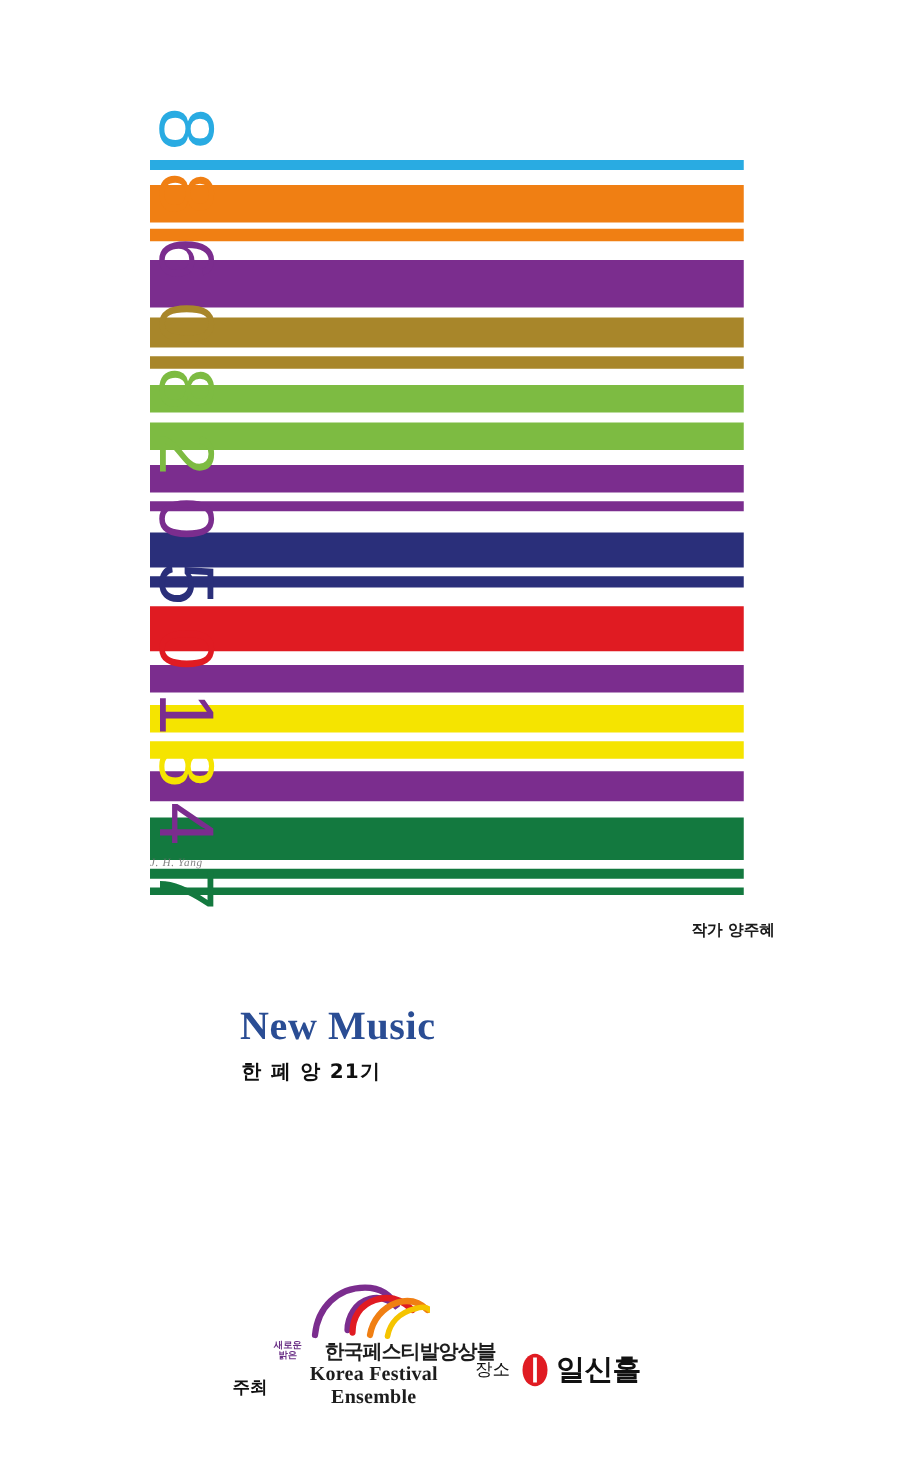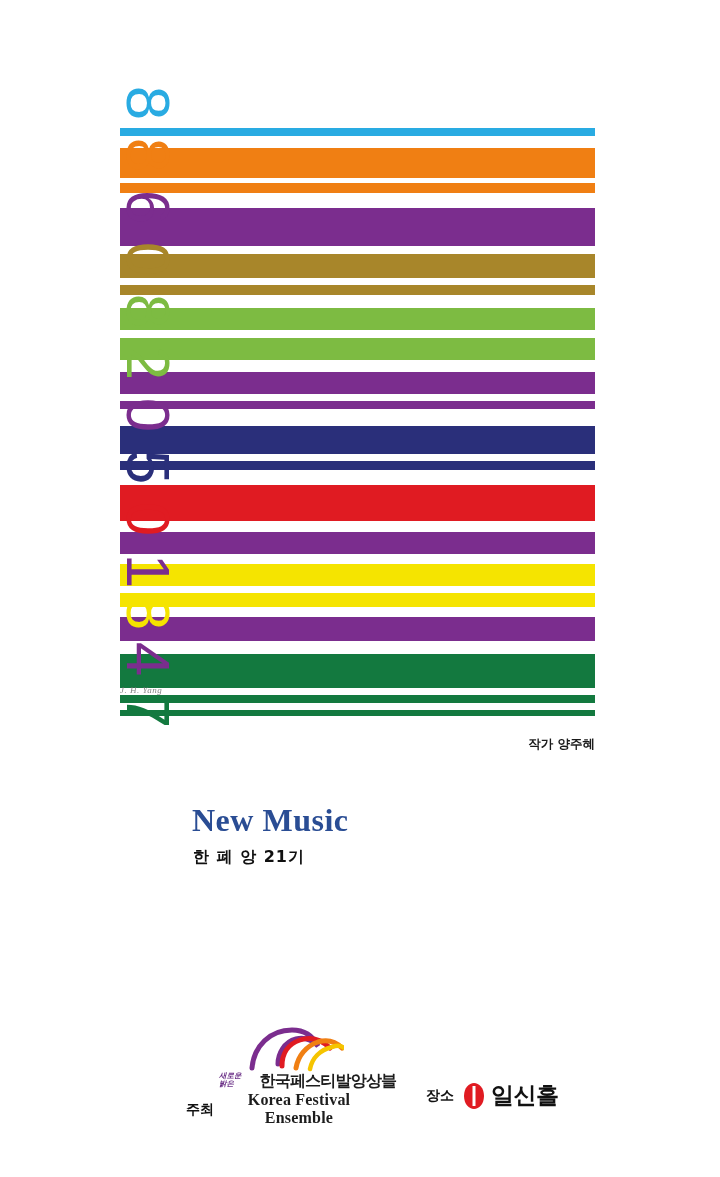--- a/index.html
+++ b/index.html
@@ -78,21 +78,21 @@
     height: 16px;
     font-size: 9px;
     color: #6f6f6f;
     font-family: "Liberation Serif", serif;
     font-style: italic;
     letter-spacing: 0.5px;
     opacity: 0.85;
   }
   .artist-credit {
     position: absolute;
-    left: 470px;
+    left: 495px;
     top: 736px;
     width: 125px;
     text-align: right;
     font-size: 12.5px;
     font-weight: bold;
     color: #1a1a1a;
     font-family: "DejaVu Sans", sans-serif;
   }
 
   
@@ -154,21 +154,21 @@
     white-space: nowrap;
   }
   .ensemble-kr-small {
     font-family: "DejaVu Sans", sans-serif;
     font-size: 7.5px;
     font-weight: bold;
     line-height: 8px;
     color: #6a2f86;
     margin-right: 2px;
     margin-bottom: 1px;
-    font-style: italic;
+    text-align: center;
   }
   .ensemble-kr-main {
     font-family: "DejaVu Sans", sans-serif;
     font-size: 16px;
     font-weight: bold;
     color: #1d1d1d;
     letter-spacing: -0.8px;
     line-height: 17px;
     margin-left: 16px;
   }
@@ -192,25 +192,24 @@
 
   .venue-group {
     position: absolute;
     left: 380px;
     top: 70px;
     display: flex;
     align-items: center;
   }
   .venue-label {
     font-family: "DejaVu Sans", sans-serif;
-    font-weight: bold;
+    font-weight: normal;
     font-size: 14px;
     color: #111;
     margin-right: 7px;
-    margin-left: 46px;
   }
   .venue-mark {
     width: 26px;
     height: 28px;
     margin-right: 4px;
   }
   .venue-name {
     font-family: "DejaVu Sans", sans-serif;
     font-weight: bold;
     font-size: 23px;

